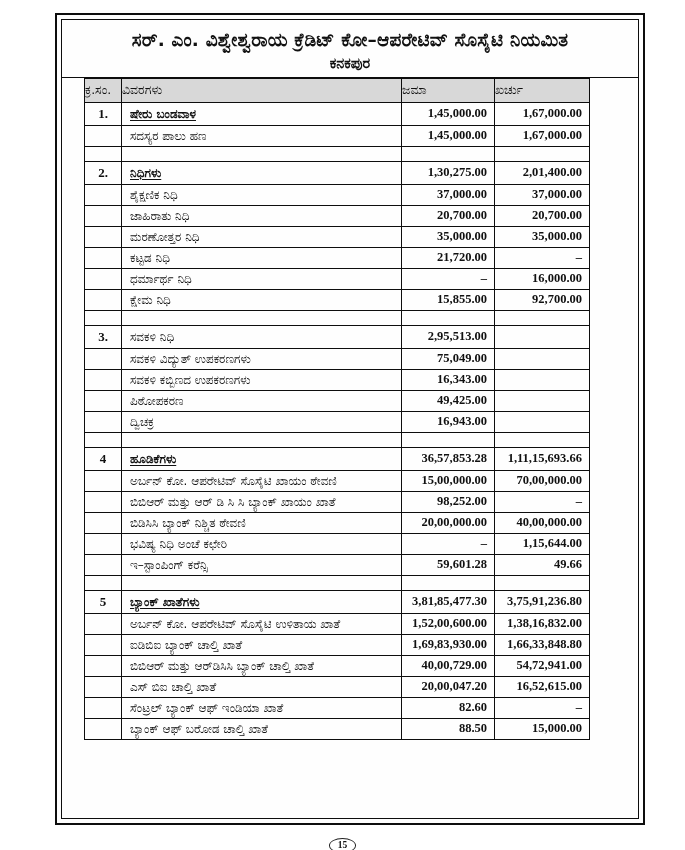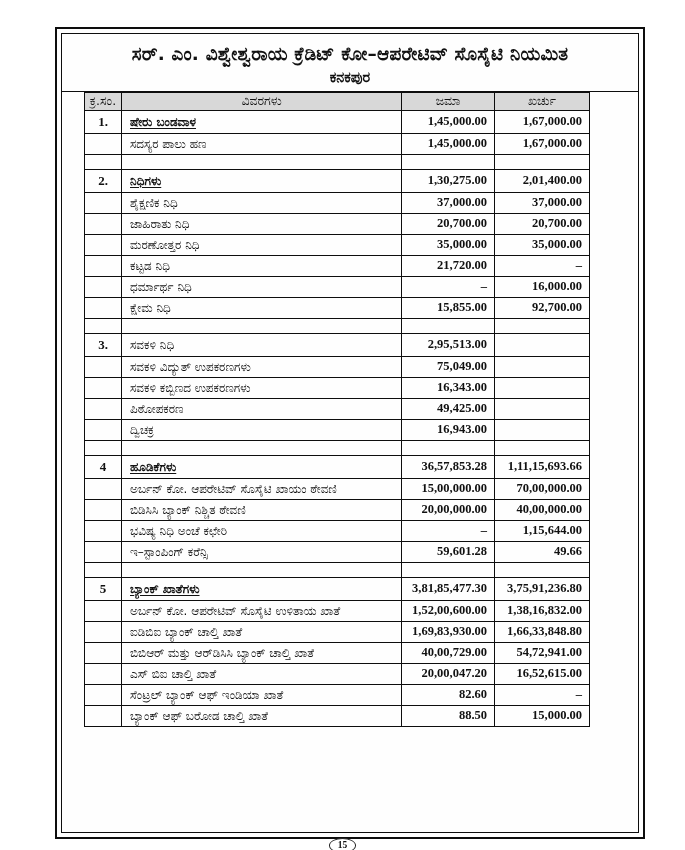--- a/index.html
+++ b/index.html
@@ -5,21 +5,21 @@
   * { margin: 0; padding: 0; box-sizing: border-box; }
   html, body { width: 685px; height: 850px; }
   body {
     background: #ffffff;
     font-family: "DejaVu Sans", sans-serif;
     color: #111111;
     position: relative;
   }
   .page-frame-outer {
     position: absolute;
-    left: 55px; top: 27px;
+    left: 55px; top: 13px;
     width: 590px; height: 812px;
     border: 2.5px solid #0d0d0d;
     background: #fefefe;
   }
   .page-frame-inner {
     position: absolute;
     left: 4px; top: 4px; right: 4px; bottom: 4px;
     border: 1.4px solid #0d0d0d;
   }
   .title-block {
@@ -54,22 +54,22 @@
   }
   .rp-table th, .rp-table td {
     border: 1px solid #0d0d0d;
     overflow: hidden;
     white-space: nowrap;
   }
   .rp-table thead th {
     background: #d8d8d8;
     font-weight: 400;
     font-size: 12.5px;
-    height: 18px;
-    text-align: center;
+    height: 24px;
+    text-align: left;
   }
   td.c-sl {
     text-align: center;
     font-family: "Liberation Serif", serif;
     font-weight: 700;
     font-size: 13px;
   }
   td.c-label {
     padding-left: 8px;
     font-size: 12px;
@@ -245,20 +245,26 @@
             <td class="c-num">1,11,15,693.66</td>
           </tr>
           <tr class="r-item">
             <td class="c-sl"></td>
             <td class="c-label"><span class="label-text">ಅರ್ಬನ್ ಕೋ. ಆಪರೇಟಿವ್ ಸೊಸೈಟಿ ಖಾಯಂ ಠೇವಣಿ</span></td>
             <td class="c-num">15,00,000.00</td>
             <td class="c-num">70,00,000.00</td>
           </tr>
           <tr class="r-item">
             <td class="c-sl"></td>
+            <td class="c-label"><span class="label-text">ಬಿಬಿಆರ್ ಮತ್ತು ಆರ್ ಡಿ ಸಿ ಸಿ ಬ್ಯಾಂಕ್ ಖಾಯಂ ಖಾತೆ</span></td>
+            <td class="c-num">98,252.00</td>
+            <td class="c-num">–</td>
+          </tr>
+          <tr class="r-item">
+            <td class="c-sl"></td>
             <td class="c-label"><span class="label-text">ಬಿಡಿಸಿಸಿ ಬ್ಯಾಂಕ್ ನಿಶ್ಚಿತ ಠೇವಣಿ</span></td>
             <td class="c-num">20,00,000.00</td>
             <td class="c-num">40,00,000.00</td>
           </tr>
           <tr class="r-item">
             <td class="c-sl"></td>
             <td class="c-label"><span class="label-text">ಭವಿಷ್ಯ ನಿಧಿ ಅಂಚೆ ಕಛೇರಿ</span></td>
             <td class="c-num">–</td>
             <td class="c-num">1,15,644.00</td>
           </tr>

